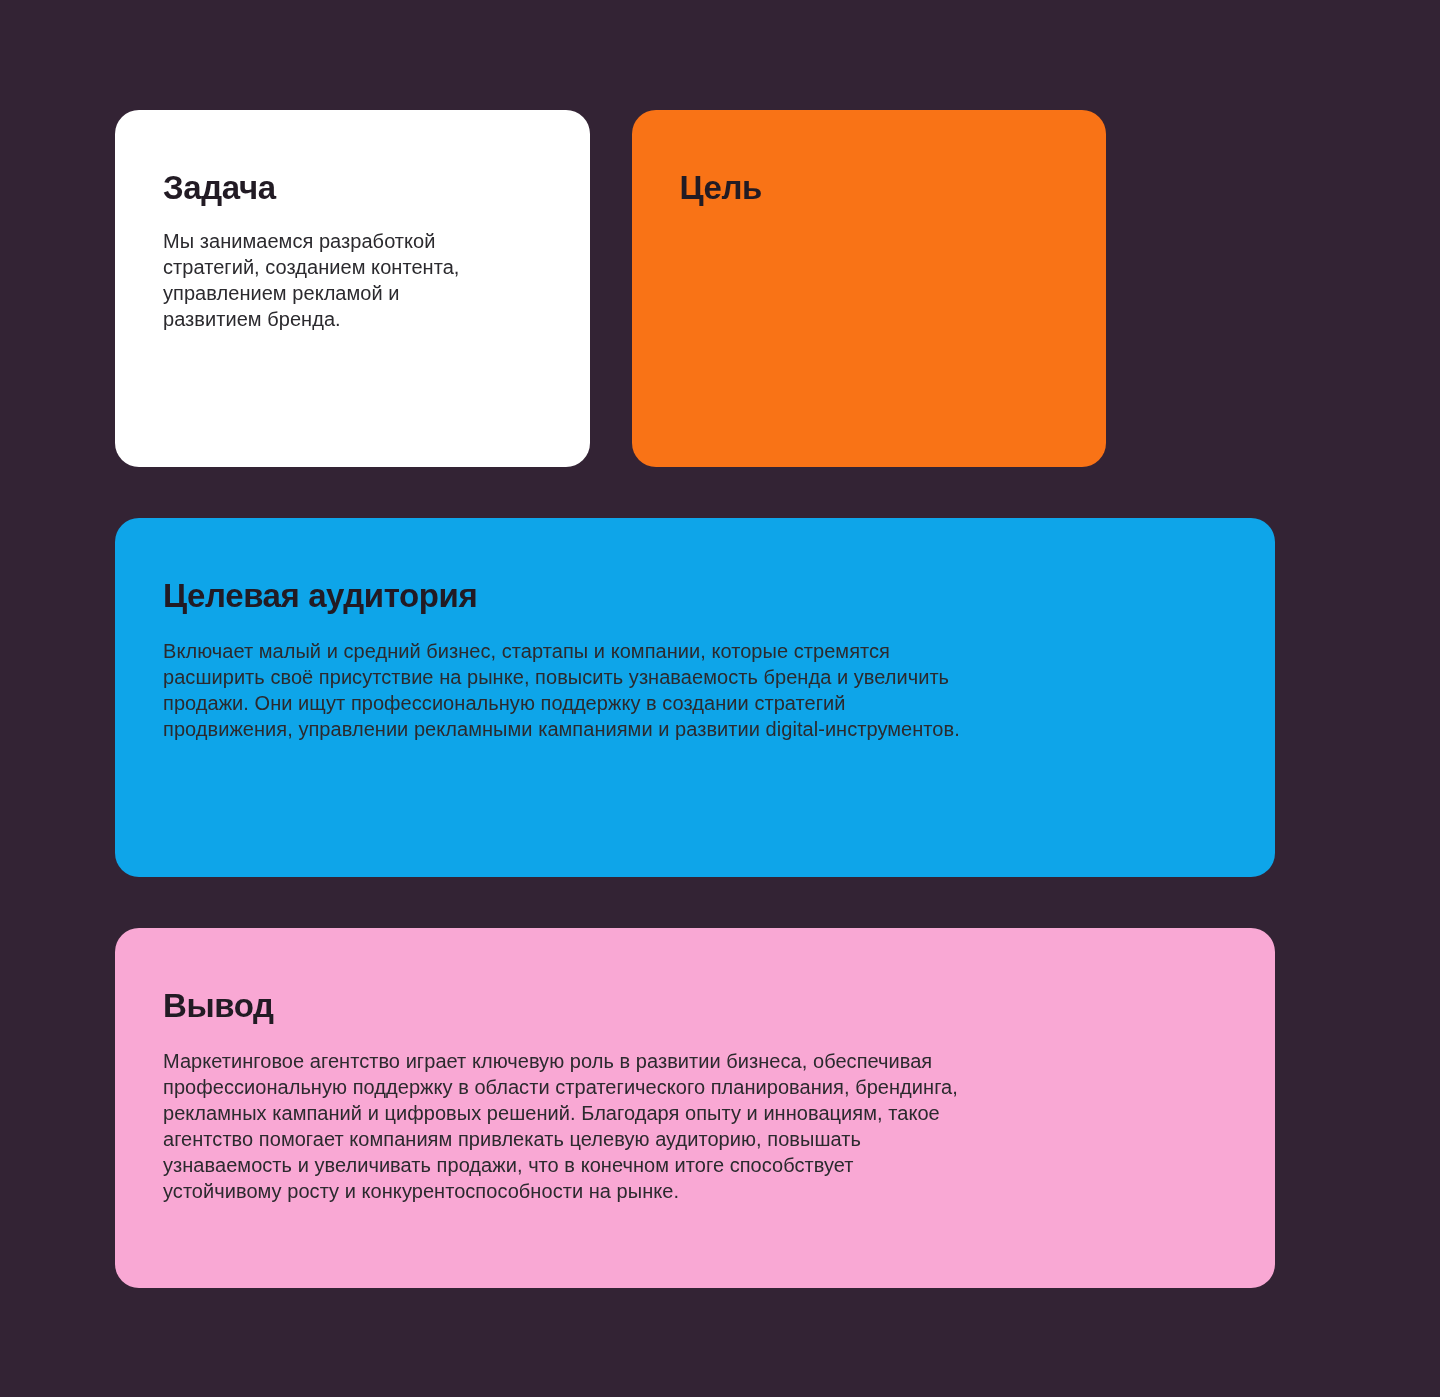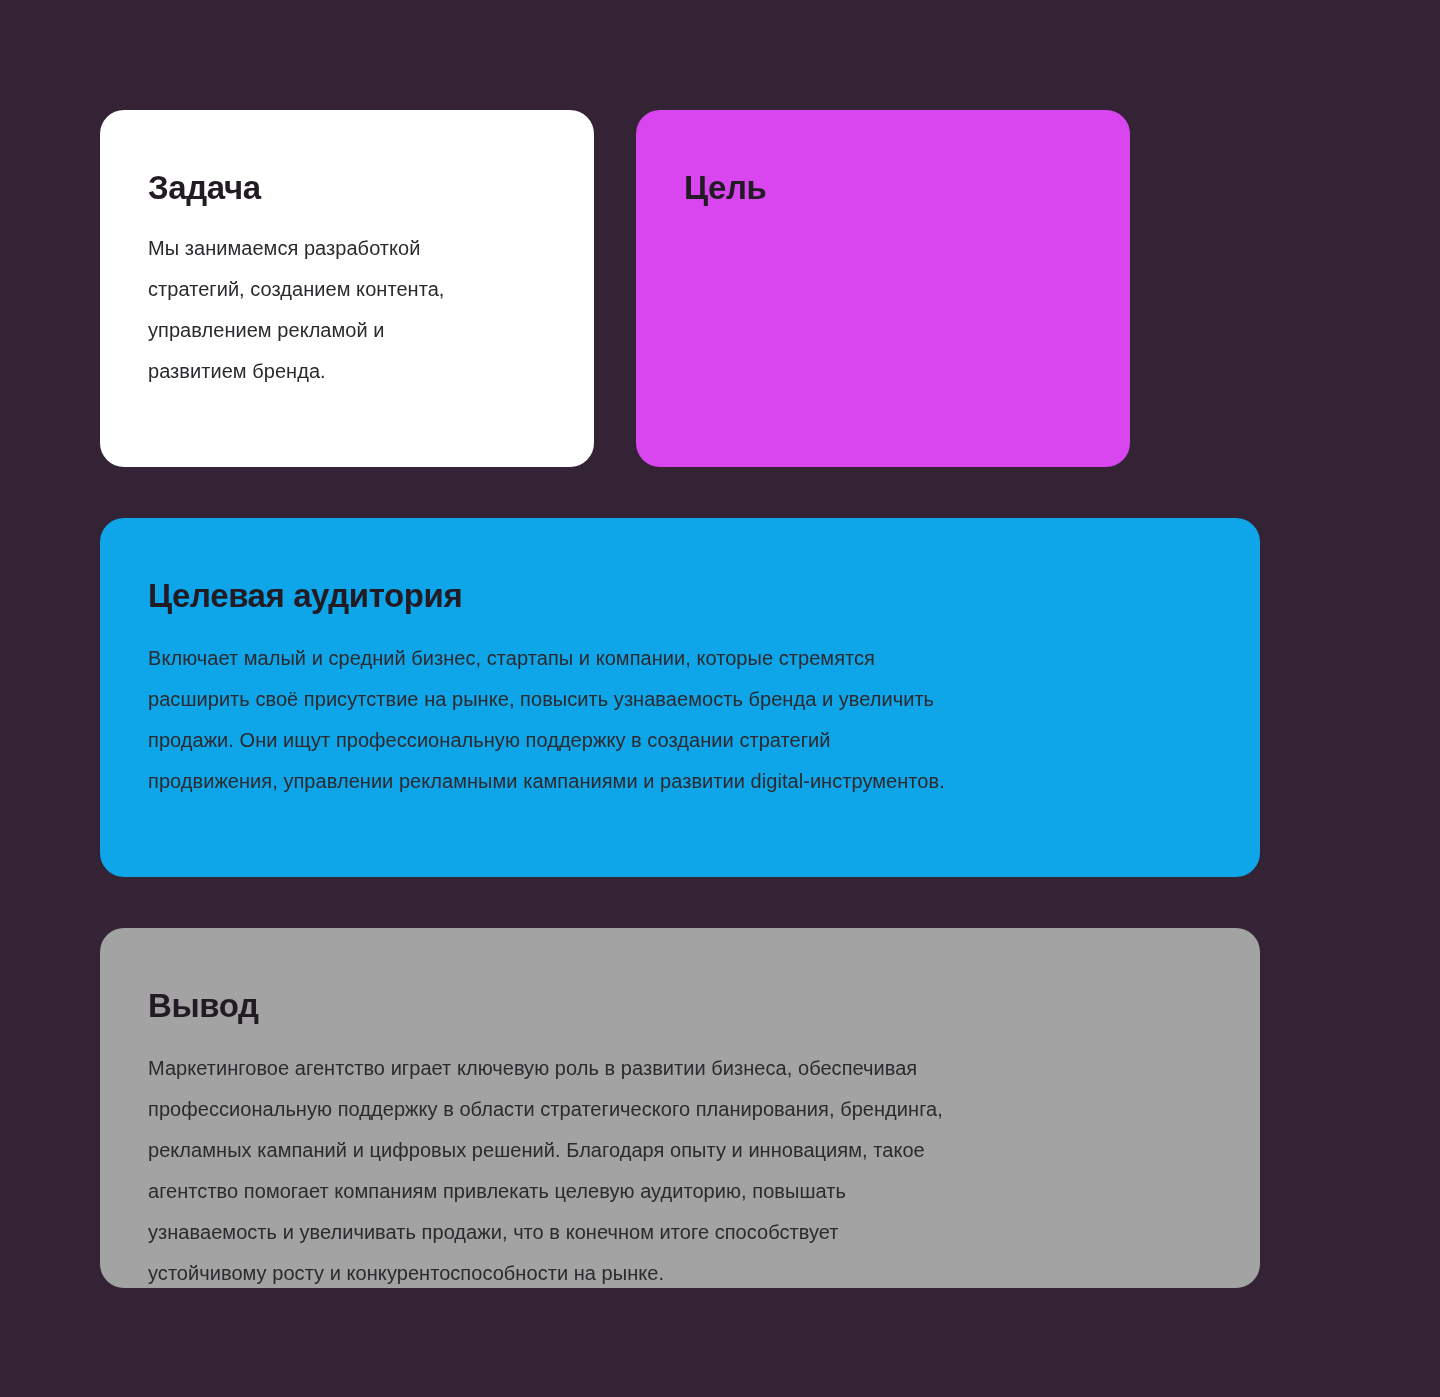--- a/index.html
+++ b/index.html
@@ -13,22 +13,21 @@
     background: #332334;
     font-family: "Liberation Sans", "DejaVu Sans", sans-serif;
     overflow: hidden;
   }
 
   .page {
     position: relative;
     width: 1246px;
     height: 1397px;
     box-sizing: border-box;
-    padding: 110px 140px 110px 76px;
-    margin-left: 24px;
+    padding: 110px 140px 110px 115px;
   }
 
   .grid-top {
     display: flex;
     flex-direction: row;
     gap: 42px;
     align-items: stretch;
   }
 
   .card {
@@ -63,21 +62,21 @@
     line-height: 1.1;
     font-weight: 700;
     letter-spacing: -0.4px;
     color: #221b24;
     font-family: "Liberation Sans", "DejaVu Sans", sans-serif;
   }
 
   .card-body {
     margin: 0;
     font-size: 20px;
-    line-height: 41px;
+    line-height: 26px;
     font-weight: 400;
     color: #2b2a2e;
     white-space: pre-line;
     letter-spacing: 0.05px;
   }
 
   .card-full .card-title {
     margin-bottom: 24px;
   }
 </style>
@@ -89,35 +88,35 @@
   <div class="grid-top">
 
     <section class="card card-half" style="background: rgb(255, 255, 255);">
       <h2 class="card-title" style="color: rgb(34, 27, 36);">Задача</h2>
       <p class="card-body" style="color: rgb(43, 42, 46);">Мы занимаемся разработкой
 стратегий, созданием контента,
 управлением рекламой и
 развитием бренда.</p>
     </section>
 
-    <section class="card card-half" style="background: #d946ef;">
+    <section class="card card-half" style="background: #f97316;">
       <h2 class="card-title" style="color: rgb(34, 27, 36);">Цель</h2>
     </section>
 
   </div>
 
   <section class="card card-full card-audience" style="background: #0ea5e9;">
     <h2 class="card-title" style="color: rgb(34, 27, 36);">Целевая аудитория</h2>
     <p class="card-body" style="color: rgb(43, 42, 46);">Включает малый и средний бизнес, стартапы и компании, которые стремятся
 расширить своё присутствие на рынке, повысить узнаваемость бренда и увеличить
 продажи. Они ищут профессиональную поддержку в создании стратегий
 продвижения, управлении рекламными кампаниями и развитии digital-инструментов.</p>
   </section>
 
-  <section class="card card-full card-conclusion" style="background: #a3a3a3;">
+  <section class="card card-full card-conclusion" style="background: #f9a8d4;">
     <h2 class="card-title" style="color: rgb(34, 27, 36);">Вывод</h2>
     <p class="card-body" style="color: rgb(43, 42, 46);">Маркетинговое агентство играет ключевую роль в развитии бизнеса, обеспечивая
 профессиональную поддержку в области стратегического планирования, брендинга,
 рекламных кампаний и цифровых решений. Благодаря опыту и инновациям, такое
 агентство помогает компаниям привлекать целевую аудиторию, повышать
 узнаваемость и увеличивать продажи, что в конечном итоге способствует
 устойчивому росту и конкурентоспособности на рынке.</p>
   </section>
 
 </div>

